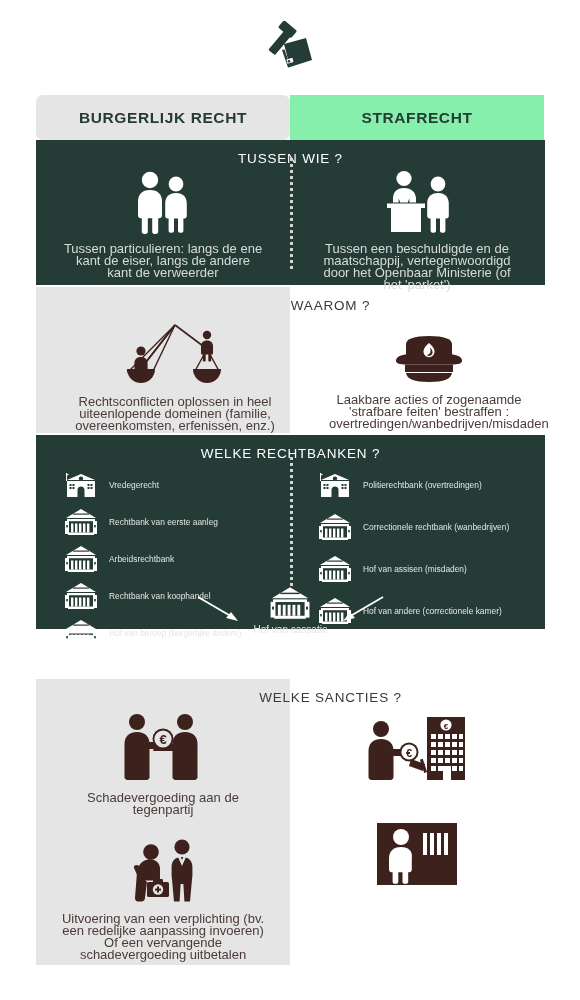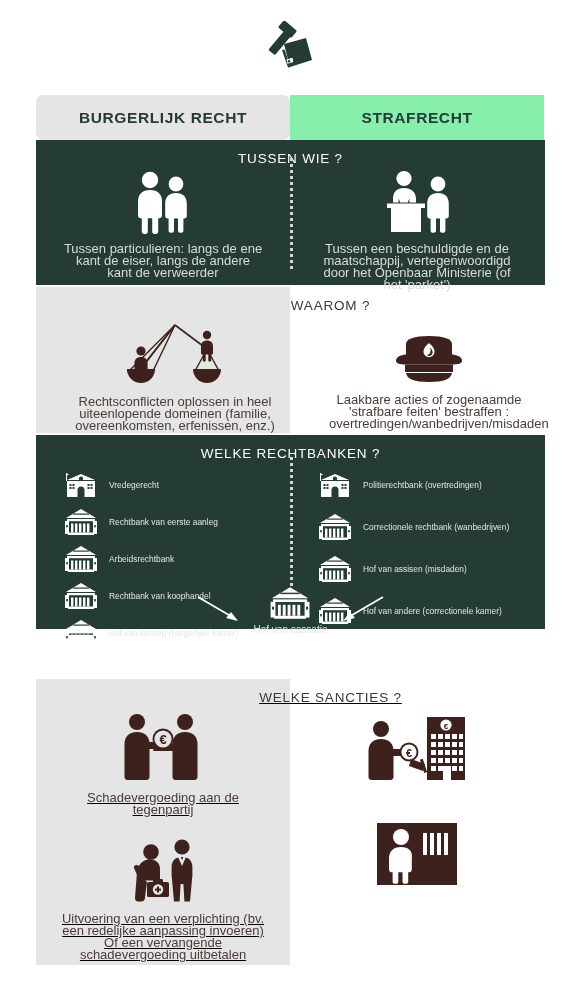--- a/index.html
+++ b/index.html
@@ -301,21 +301,21 @@
                       <rect x="8" y="15.5" width="2.4" height="9"></rect>
                       <rect x="12" y="15.5" width="2.4" height="9"></rect>
                       <rect x="16" y="15.5" width="2.4" height="9"></rect>
                       <rect x="20" y="15.5" width="2.4" height="9"></rect>
                       <rect x="24" y="15.5" width="2.4" height="9"></rect>
                     </g>
                   <rect x="5" y="24.5" width="26" height="2.5"></rect>
                   <path d="M10 5.5h16v1.2H10z" fill="#253b36"></path>
                 </g>
               </svg>
-              <div class="court-label">Hof van beroep (burgerlijke kamer)</div>
+              <div class="court-label">Hof van beroep (burgerlijke andere)</div>
             </div>
           </div>
         </div>
 
         <div class="col">
           <div class="courts" style="gap:14px;">
             <div class="court-row">
               <svg width="36" height="28" viewBox="0 0 36 28">
                 <g fill="#ffffff">
                   <path d="M3 2 l3 1.5 -3 1.5z"></path>
@@ -442,21 +442,21 @@
               </g>
             <rect x="5" y="24.5" width="26" height="2.5"></rect>
             <path d="M10 5.5h16v1.2H10z" fill="#253b36"></path>
           </g>
         </svg>
         <div class="cass-label">Hof van cassatie</div>
       </div>
     </div>
   </div>
 
-  <div class="band light" style="top:679px;height:286px;text-decoration:underline;">
+  <div class="band light" style="top:679px;height:286px;">
     <div class="lightbg"></div>
     <div class="inner">
       <div class="title">WELKE SANCTIES ?</div>
       <div class="cols" style="margin-top:6px;">
 
         <div class="col">
           <div class="sanction-block">
             <svg width="96" height="72" viewBox="0 0 96 72">
               <g fill="#3d211c">
                 <circle cx="22" cy="11" r="8"></circle>

